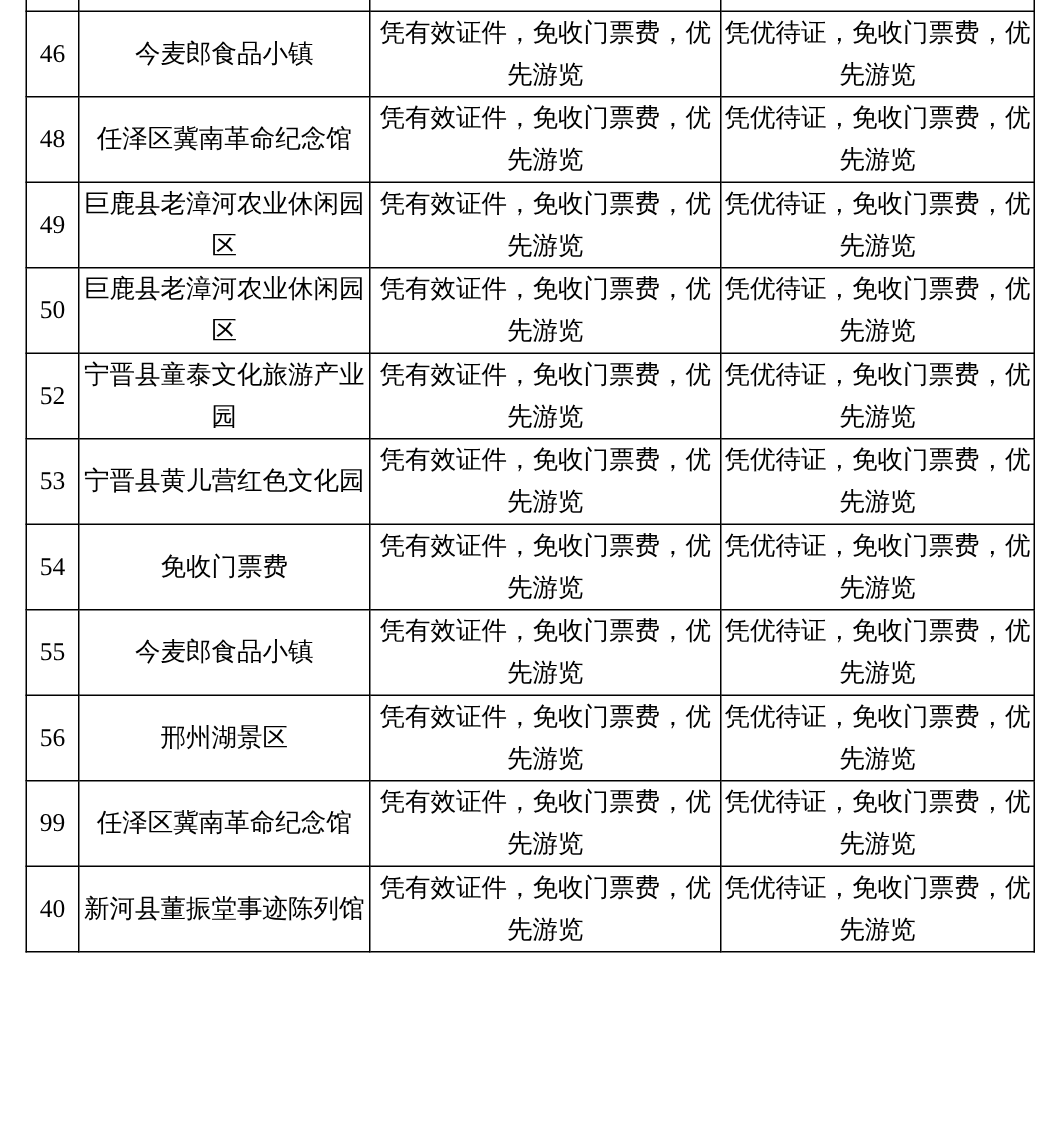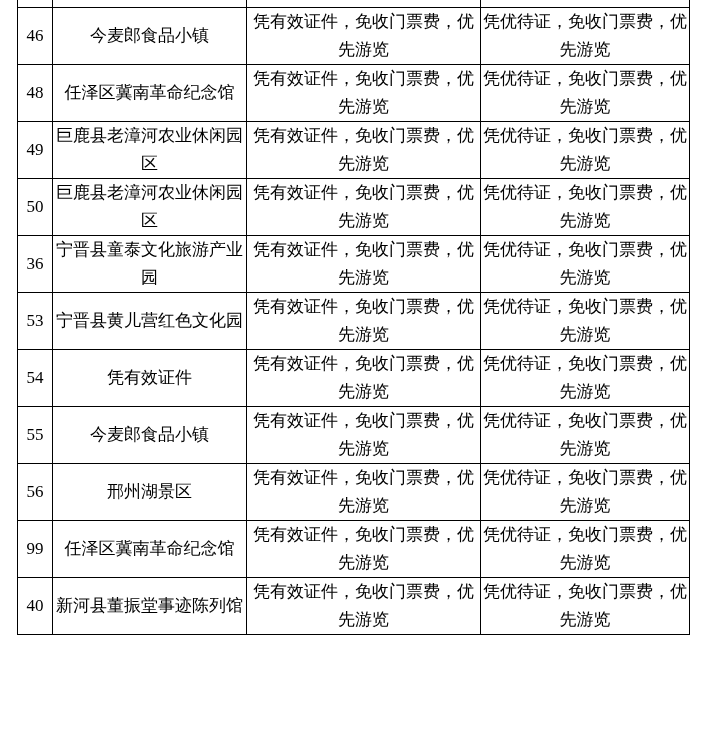--- a/index.html
+++ b/index.html
@@ -92,36 +92,36 @@
 
   <tr class="data-row">
     <td>50</td>
     <td>巨鹿县老漳河农业休闲园区</td>
     <td>凭有效证件，免收门票费，优先游览</td>
     <td>凭优待证，免收门票费，优先游览</td>
   </tr>
 
 
   <tr class="data-row">
-    <td>36</td>
+    <td>52</td>
     <td>宁晋县童泰文化旅游产业园</td>
     <td>凭有效证件，免收门票费，优先游览</td>
     <td>凭优待证，免收门票费，优先游览</td>
   </tr>
 
   <tr class="data-row">
     <td>53</td>
     <td>宁晋县黄儿营红色文化园</td>
     <td>凭有效证件，免收门票费，优先游览</td>
     <td>凭优待证，免收门票费，优先游览</td>
   </tr>
 
   <tr class="data-row">
     <td>54</td>
-    <td>凭有效证件</td>
+    <td>免收门票费</td>
     <td>凭有效证件，免收门票费，优先游览</td>
     <td>凭优待证，免收门票费，优先游览</td>
   </tr>
 
   <tr class="data-row">
     <td>55</td>
     <td>今麦郎食品小镇</td>
     <td>凭有效证件，免收门票费，优先游览</td>
     <td>凭优待证，免收门票费，优先游览</td>
   </tr>

